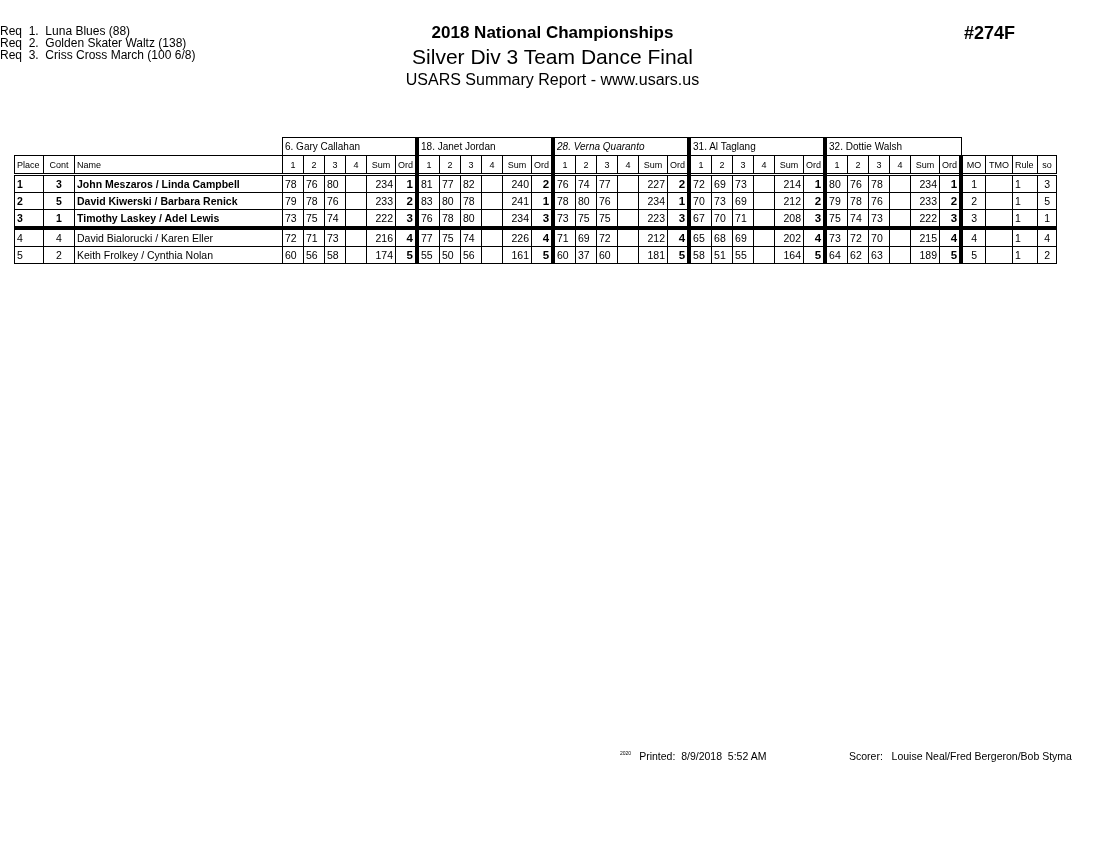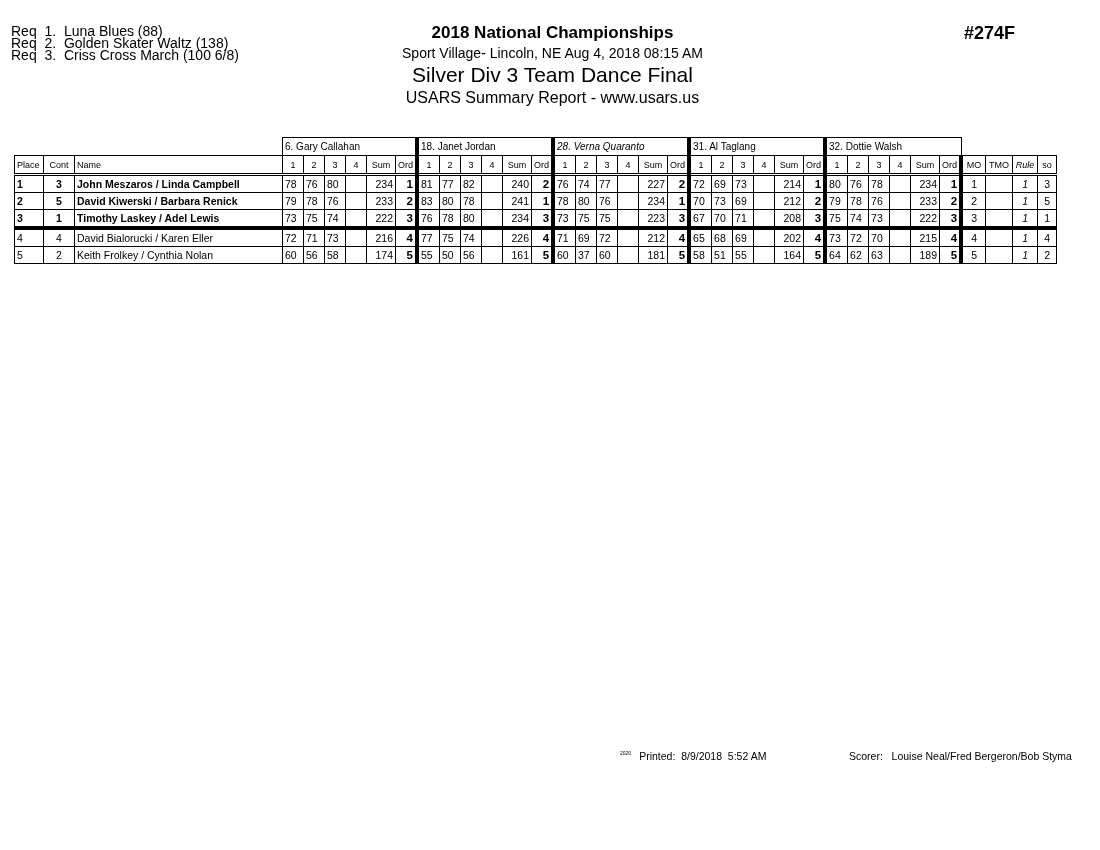--- a/index.html
+++ b/index.html
@@ -1,18 +1,18 @@
 <!DOCTYPE html>
 <html><head>
 <meta charset="utf-8">
 <style>
   html, body { margin:0; padding:0; background:#fff; }
   body { width:1100px; height:850px; position:relative; overflow:hidden;
          font-family:"Liberation Sans", sans-serif; color:#000; }
-  .reqs { position:absolute; left:11px; top:25px; font-size:14px; line-height:12px; }
+  .reqs { position:absolute; left:0; top:25px; font-size:12px; line-height:12px; }
   .reqs div { white-space:pre; }
   .title-block { position:absolute; left:300px; width:505px; top:22px; text-align:center; }
   .t1 { font-size:17px; font-weight:bold; line-height:22px; }
   .t2 { font-size:14px; line-height:18px; }
   .t3 { font-size:21px; font-weight:normal; line-height:25px; }
   .t4 { font-size:16px; line-height:22px; }
   .event-no { position:absolute; left:964px; top:23px; font-size:18px; font-weight:bold; }
 
   table.res { position:absolute; left:14px; top:137px; border-collapse:collapse; font-size:10px; }
   table.res td { border:1px solid #000; padding:0 2px; height:17px; white-space:nowrap; }
@@ -22,36 +22,35 @@
   table.res tr.hdr { border-bottom:3px double #000; }
   table.res tr.data td { font-size:10.5px; height:16px; }
   table.res tr.bold td.pl, table.res tr.bold td.ct, table.res tr.bold td.nm { font-weight:bold; }
   table.res tr.sep td { border-bottom:4px solid #000; }
   td.pl { width:24px; } td.ct { width:26px; text-align:center; } td.nm { width:203px; }
   td.sc { width:16px; text-align:left; } td.sm { width:24px; text-align:right; }
   td.od { width:14px; text-align:right; font-weight:bold; font-size:11.5px !important; border-right:4px solid #000 !important; }
   tr.hdr td.sc, tr.hdr td.sm { text-align:center; }
   tr.hdr td.od { font-weight:normal; font-size:9px !important; text-align:center; }
   td.mo { width:18px; text-align:center; } td.tmo { width:22px; text-align:center; }
-  td.rule { width:20px; text-align:center;font-style:italic; } td.so { width:14px; text-align:center; }
+  td.rule { width:20px; text-align:left; } td.so { width:14px; text-align:center; }
   .foot { position:absolute; top:750px; font-size:10.5px; white-space:pre; }
   .tiny { font-size:5px; vertical-align:top; margin-right:8px; }
 </style>
 </head>
 <body>
 
 <div class="reqs">
   <div>Req  1.  Luna Blues (88)</div>
   <div>Req  2.  Golden Skater Waltz (138)</div>
   <div>Req  3.  Criss Cross March (100 6/8)</div>
 </div>
 
 <div class="title-block">
   <div class="t1">2018 National Championships</div>
-  <div class="t2">Sport Village- Lincoln, NE  Aug 4, 2018  08:15 AM</div>
   <div class="t3">Silver Div 3 Team Dance Final</div>
   <div class="t4">USARS Summary Report - www.usars.us</div>
 </div>
 <div class="event-no">#274F</div>
 
 <table class="res" id="res">
   <tbody id="tb">
       <tr class="judges">
         <td class="blank" colspan="3"></td>
         <td colspan="6">6.  Gary Callahan</td>

